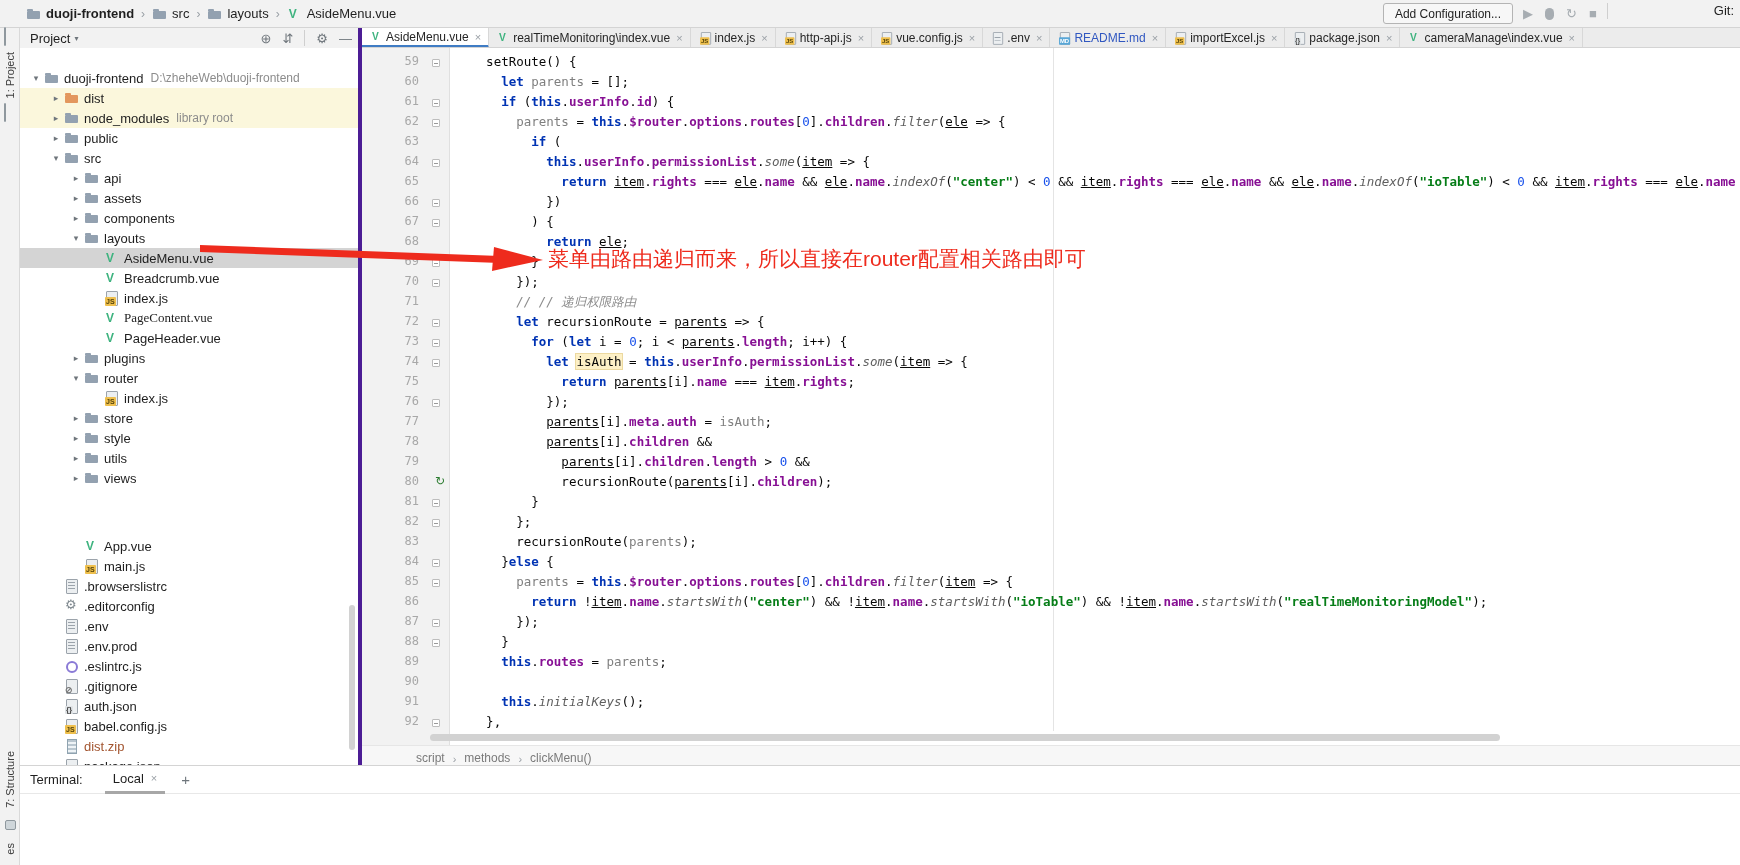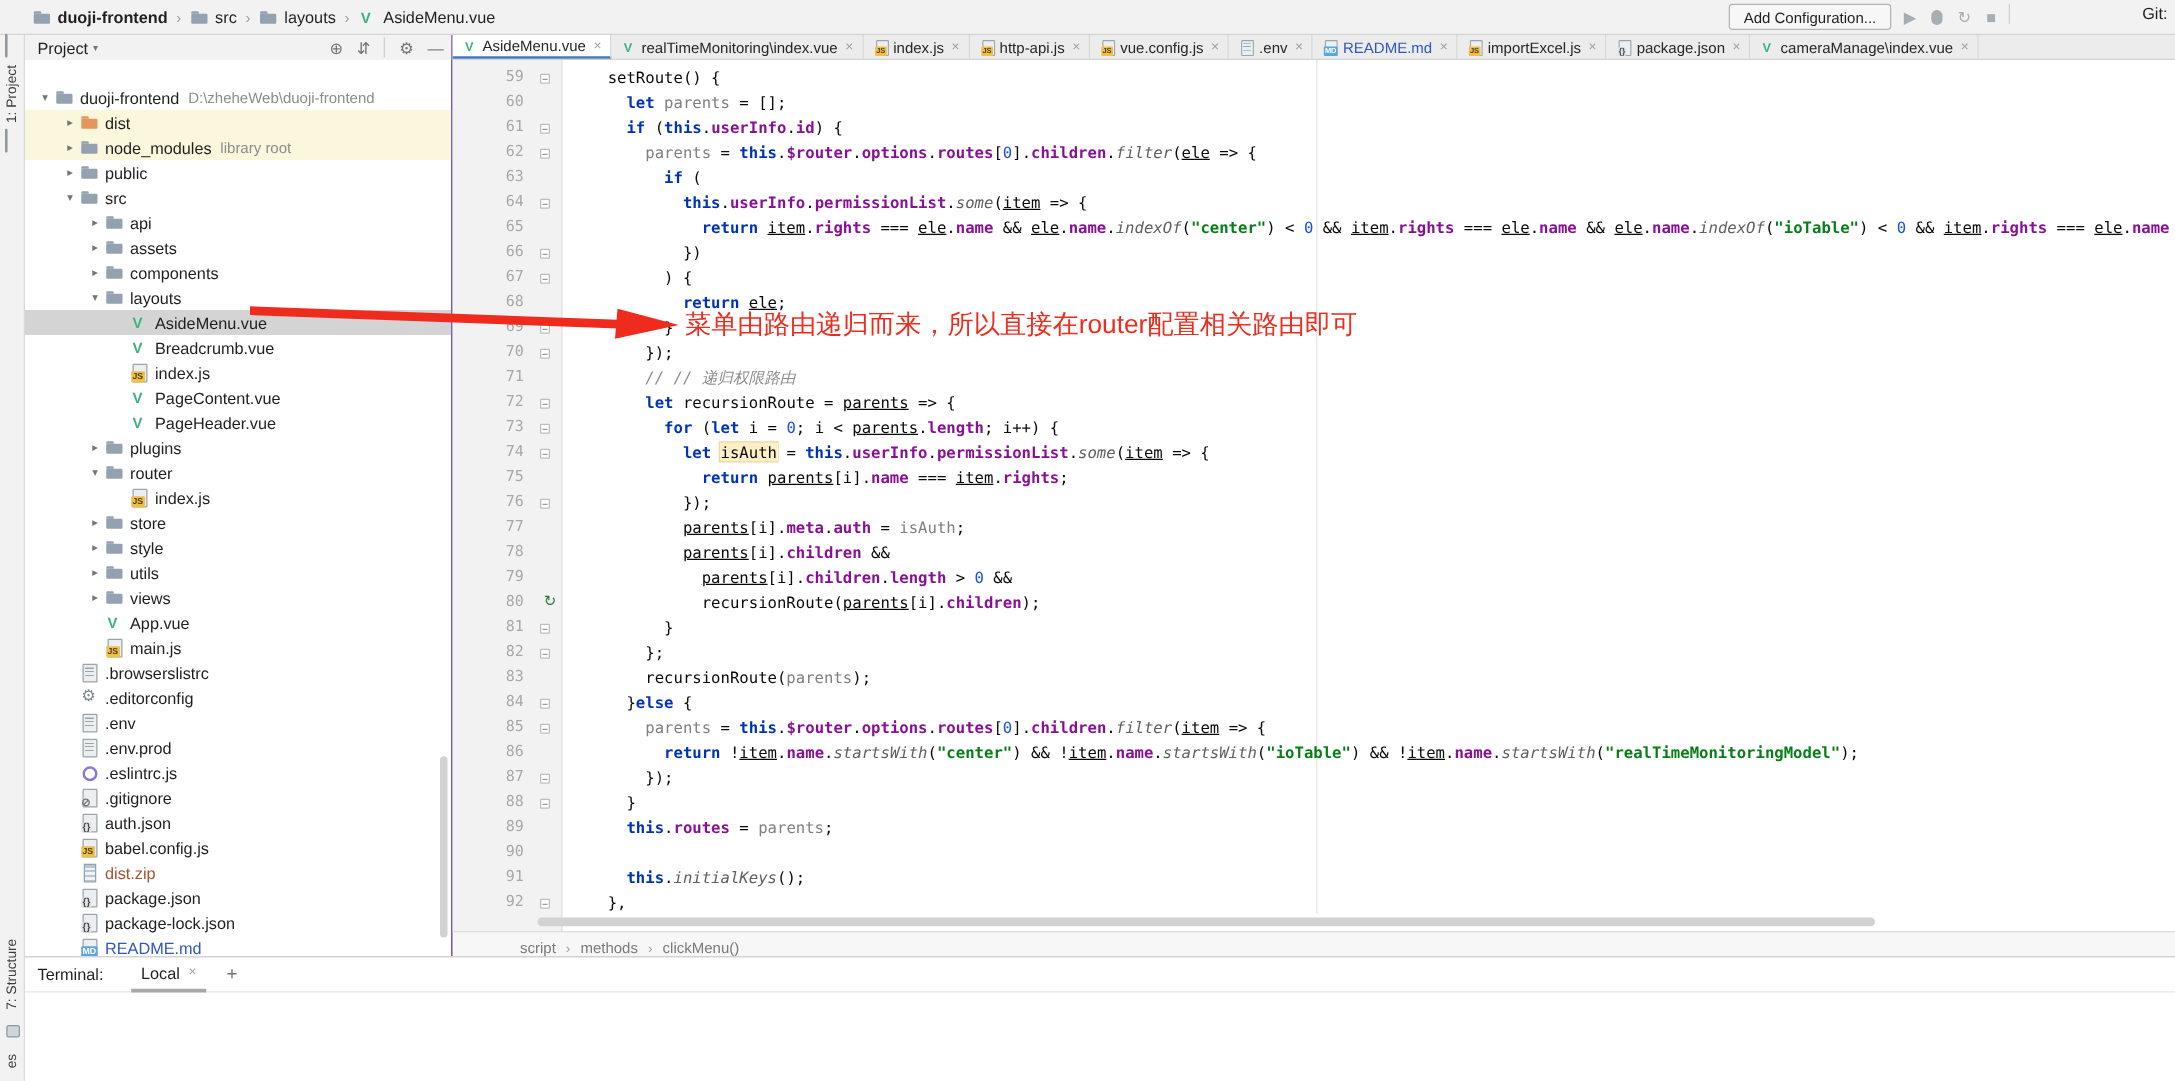--- a/index.html
+++ b/index.html
@@ -24,21 +24,21 @@
   .gitlbl{font-size:13px;color:#1f1f1f;margin-left:96px;white-space:nowrap}
 
   
   .stripe{position:absolute;left:0;top:28px;bottom:0;width:20px;background:#f2f2f2;
           border-right:1px solid #d9d9d9;display:flex;flex-direction:column;align-items:center}
   .vlabel{writing-mode:vertical-rl;transform:rotate(180deg);font-size:11px;color:#3c3c3c;margin:6px 0;white-space:nowrap}
   .sicon{width:11px;height:10px;margin:7px 0;background:#cfd6da;border:1px solid #8f989e;border-radius:2px}
   .stripe-bottom{position:absolute;bottom:4px;left:0;width:20px;display:flex;flex-direction:column;align-items:center}
 
   
-  .pp{position:absolute;left:20px;top:28px;width:342px;height:737px;background:#fff;border-right:1px solid #4c1d95}
+  .pp{position:absolute;left:20px;top:28px;width:342px;height:737px;background:#fff;border-right:4px solid #4c1d95}
   .pphead{height:20px;background:#f2f2f2;display:flex;align-items:center;padding:0 6px 0 10px;font-size:13px}
   .pphead .ptitle{margin-right:4px}
   .ppdrop{font-size:8px;color:#6f767c;margin-right:auto}
   .phicons{display:flex;align-items:center;gap:11px}
   .phi{color:#6f767c;font-size:13px;line-height:13px}
   .tree{position:absolute;left:0;top:32px;right:0;bottom:0;overflow:hidden;padding-top:8px}
   .trow{height:20px;display:flex;align-items:center;font-size:13px;color:#1e1e1e;white-space:nowrap}
   .trow.sel{background:#d4d4d4}
   .trow.yel{background:#fbf7dc}
   .chev{width:16px;flex:none;font-size:9px;color:#6f767c;text-align:center}
@@ -236,21 +236,21 @@
           <span class="ic ic-vue"></span>
           <span>Breadcrumb.vue</span>
         </div>
         <div class="trow" style="padding-left: 68px;">
           <span class="chev"></span>
           <span class="ic ic-js d">
             <span class="badge">JS</span>
           </span>
           <span>index.js</span>
         </div>
-        <div class="trow" style="padding-left: 68px;">
+        <div class="trow" style="padding-left: 68px; font-family: Liberation Serif, serif;">
           <span class="chev"></span>
           <span class="ic ic-vue"></span>
           <span>PageContent.vue</span>
         </div>
         <div class="trow" style="padding-left: 68px;">
           <span class="chev"></span>
           <span class="ic ic-vue"></span>
           <span>PageHeader.vue</span>
         </div>
         <div class="trow" style="padding-left: 48px;">
@@ -283,21 +283,21 @@
         <div class="trow" style="padding-left: 48px;">
           <span class="chev">▸</span>
           <span class="ic ic-folder"></span>
           <span>utils</span>
         </div>
         <div class="trow" style="padding-left: 48px;">
           <span class="chev">▸</span>
           <span class="ic ic-folder"></span>
           <span>views</span>
         </div>
-        <div class="trow" style="padding-left: 48px;">
+        <div class="trow" style="padding-left: 48px; margin-top: 48px;">
           <span class="chev"></span>
           <span class="ic ic-vue"></span>
           <span>App.vue</span>
         </div>
         <div class="trow" style="padding-left: 48px;">
           <span class="chev"></span>
           <span class="ic ic-js d">
             <span class="badge">JS</span>
           </span>
           <span>main.js</span>

